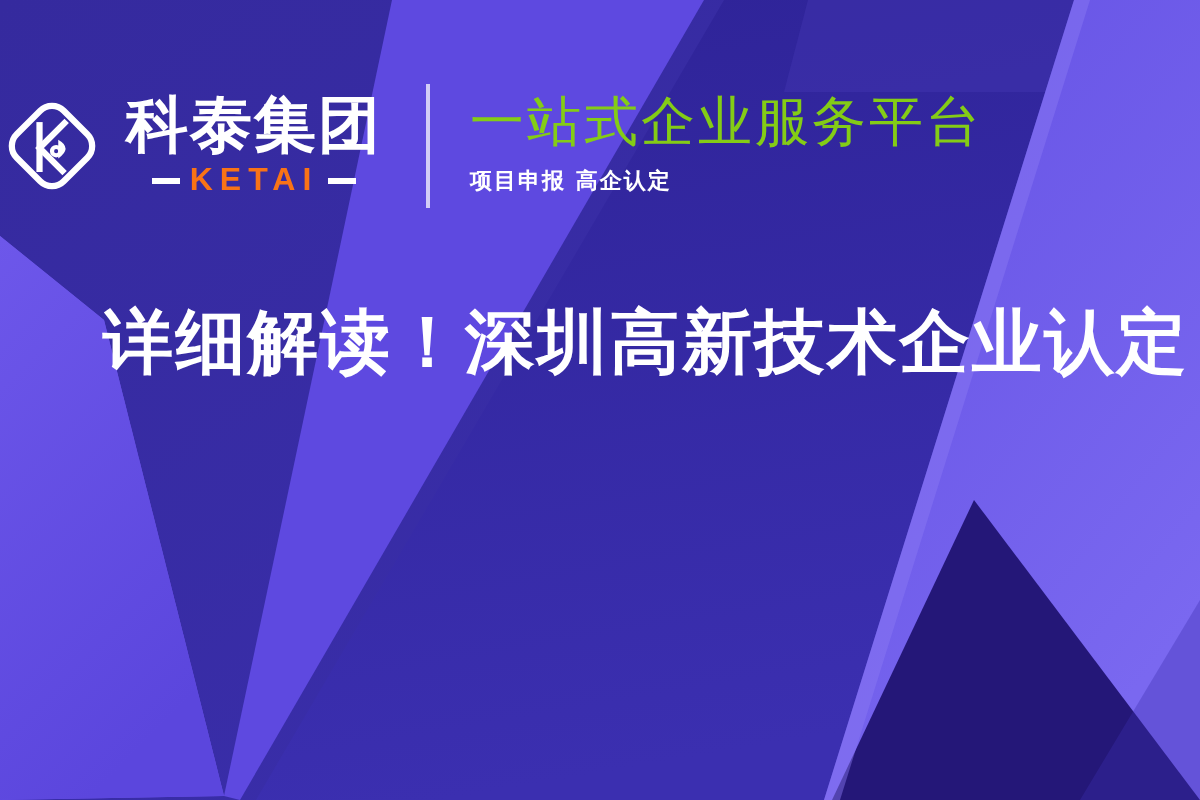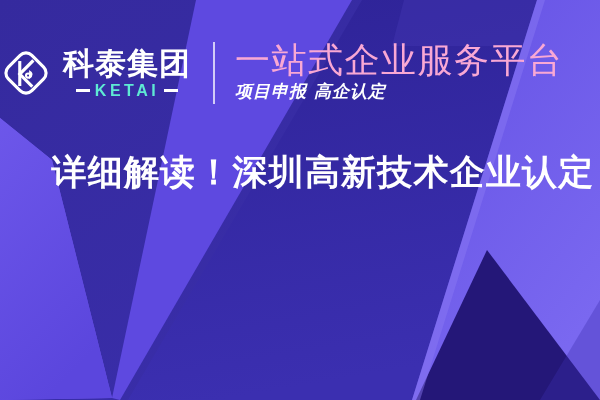--- a/index.html
+++ b/index.html
@@ -78,57 +78,56 @@
   .logo-dash {
     display: block;
     width: 14px;
     height: 3px;
     background: #ffffff;
   }
   .logo-en {
     font-size: 16px;
     line-height: 16px;
     font-weight: 700;
-    color: #5eead4;
+    color: #f97316;
     letter-spacing: 3.5px;
     white-space: nowrap;
   }
 
   .divider {
     width: 2px;
     height: 62px;
     background: rgba(255,255,255,0.72);
     margin: 0 20px 0 22px;
     flex: 0 0 2px;
   }
 
   .tagline {
     display: flex;
     flex-direction: column;
     justify-content: center;
   }
   .tagline-main {
-    font-size: 35px;
+    font-size: 27px;
     line-height: 32px;
-    color: #f9a8d4;
+    color: #84cc16;
     font-weight: 400;
     letter-spacing: 1.5px;
     white-space: nowrap;
     font-family: Liberation Serif, serif;
   }
   .tagline-sub {
-    font-size: 17px;
+    font-size: 11px;
     line-height: 22px;
     margin-top: 3px;
     color: #ffffff;
     font-weight: 700;
     letter-spacing: 1px;
     white-space: nowrap;
     font-family: "DejaVu Sans", "Liberation Sans", sans-serif;
-    font-style: italic;
   }
 
   
   .headline {
     position: absolute;
     left: 0;
     top: 150px;
     width: 600px;
     z-index: 5;
     text-align: center;

